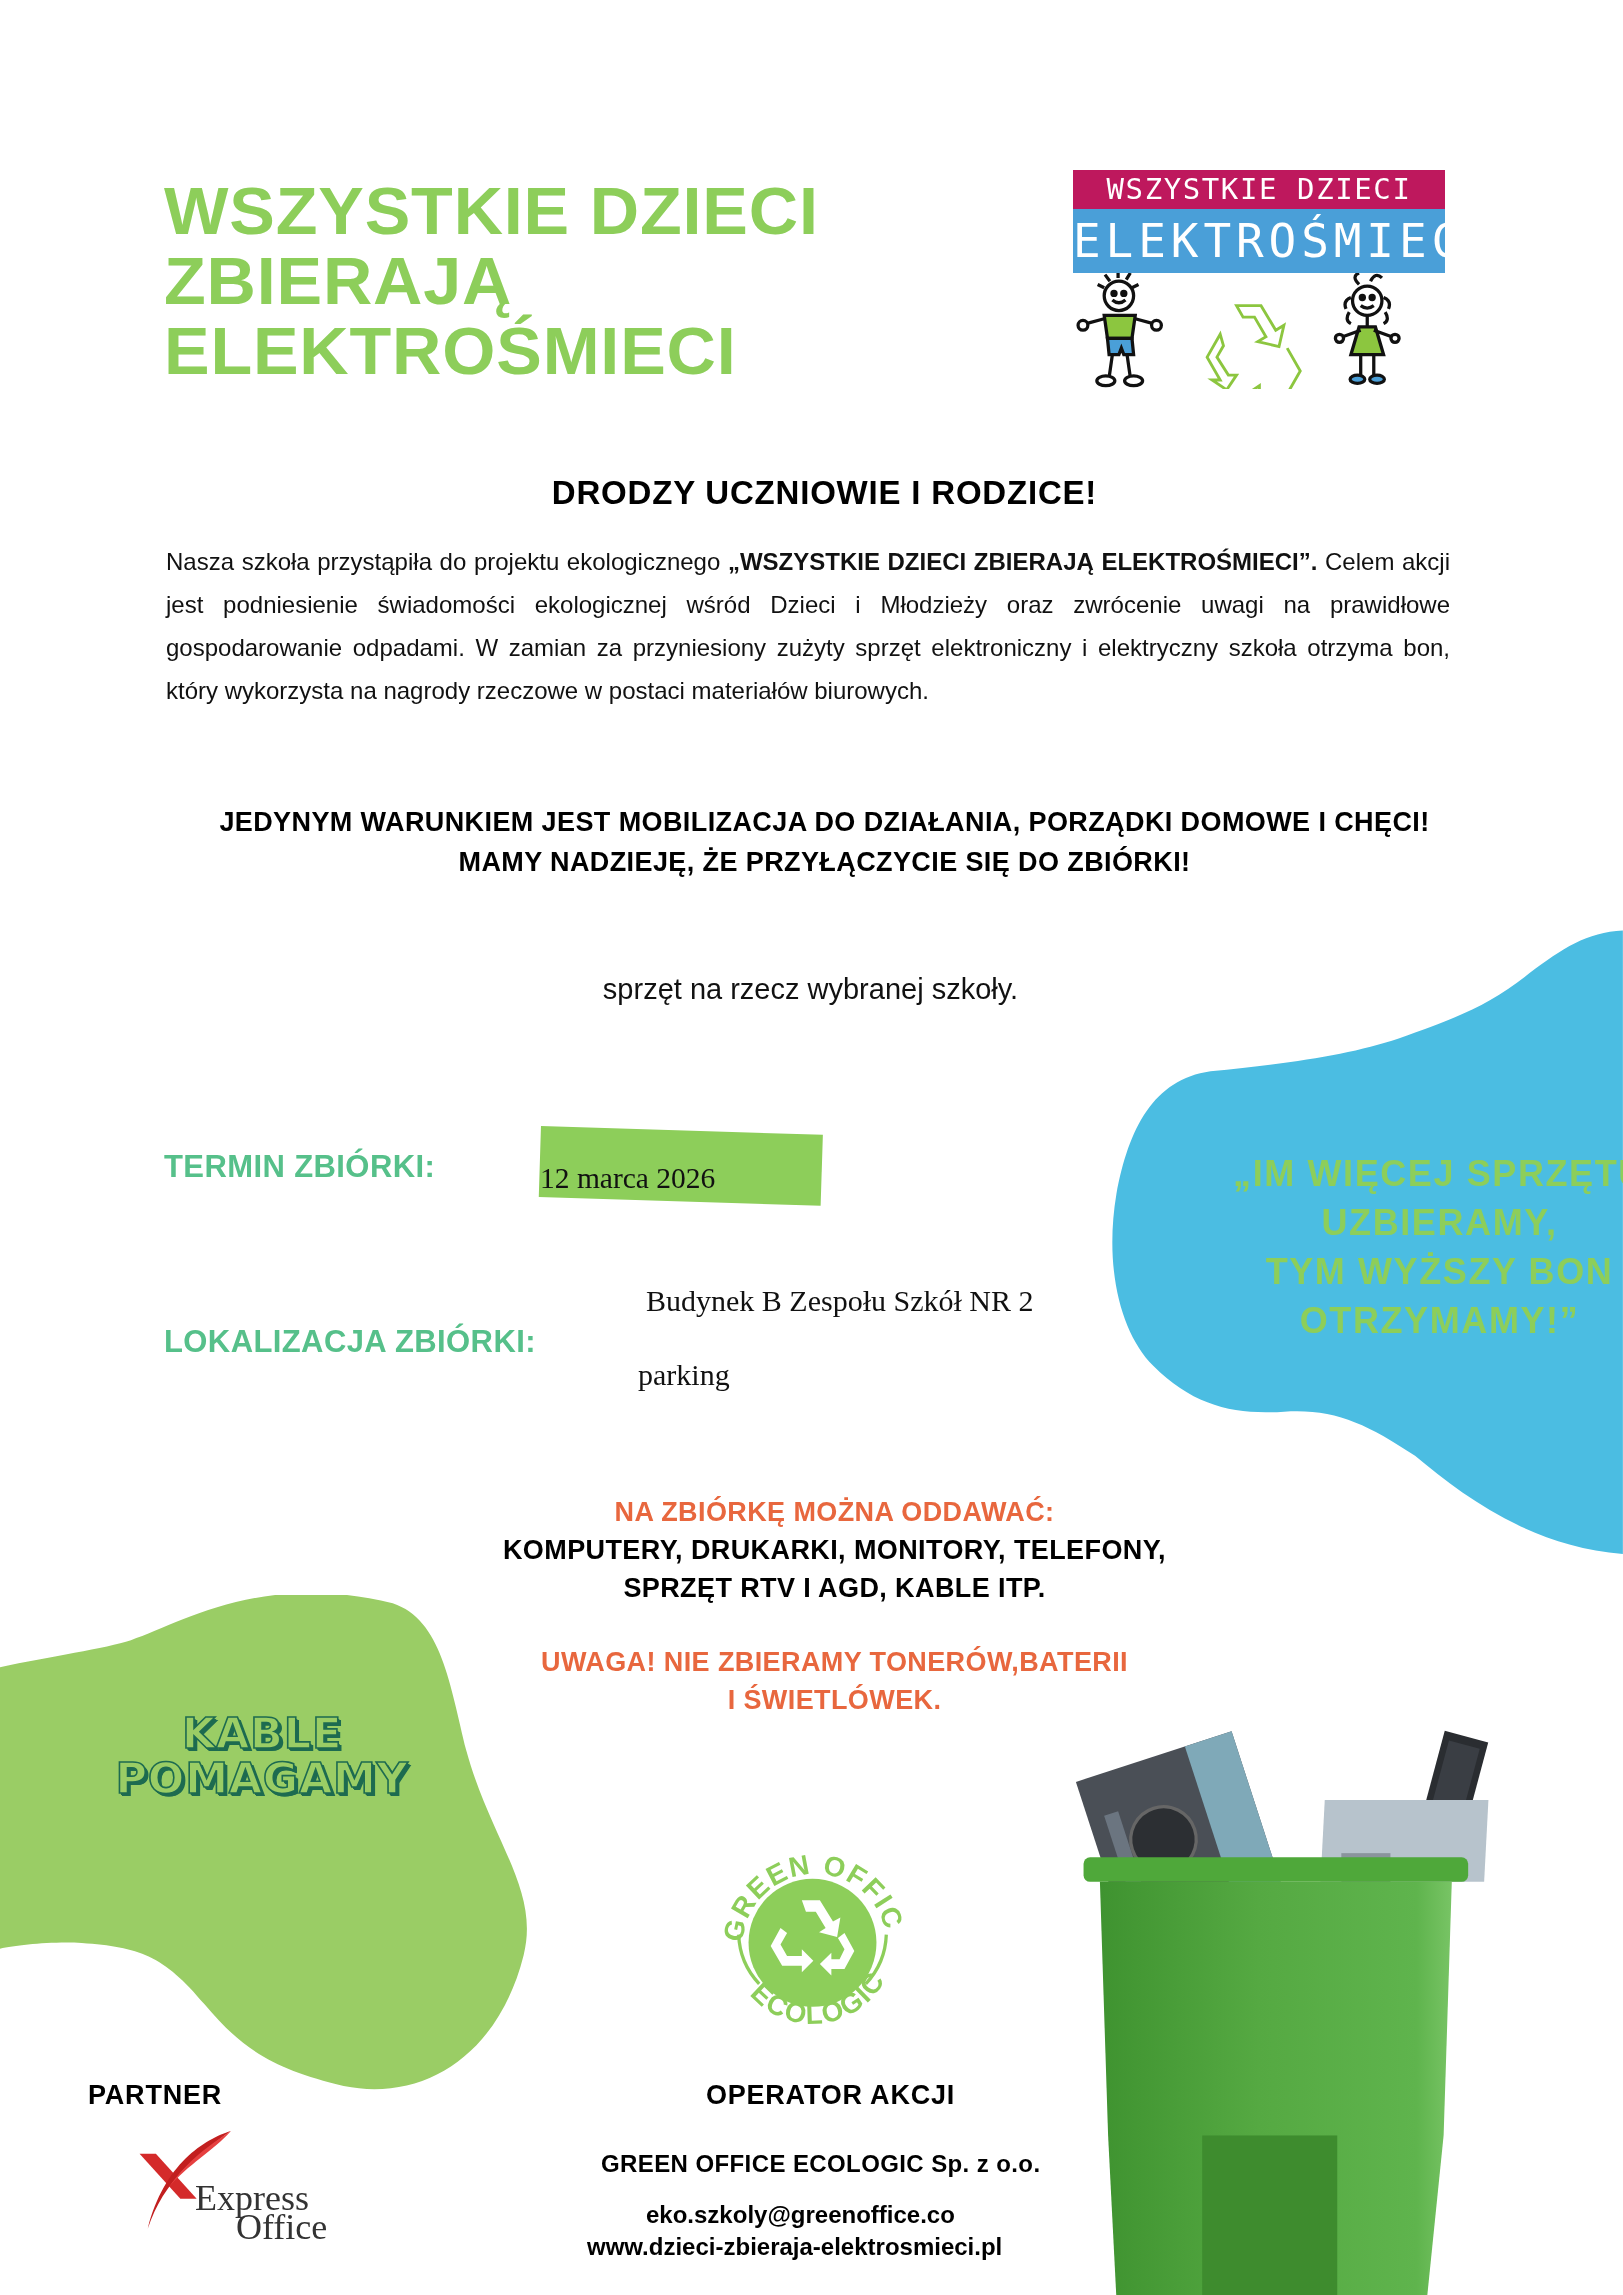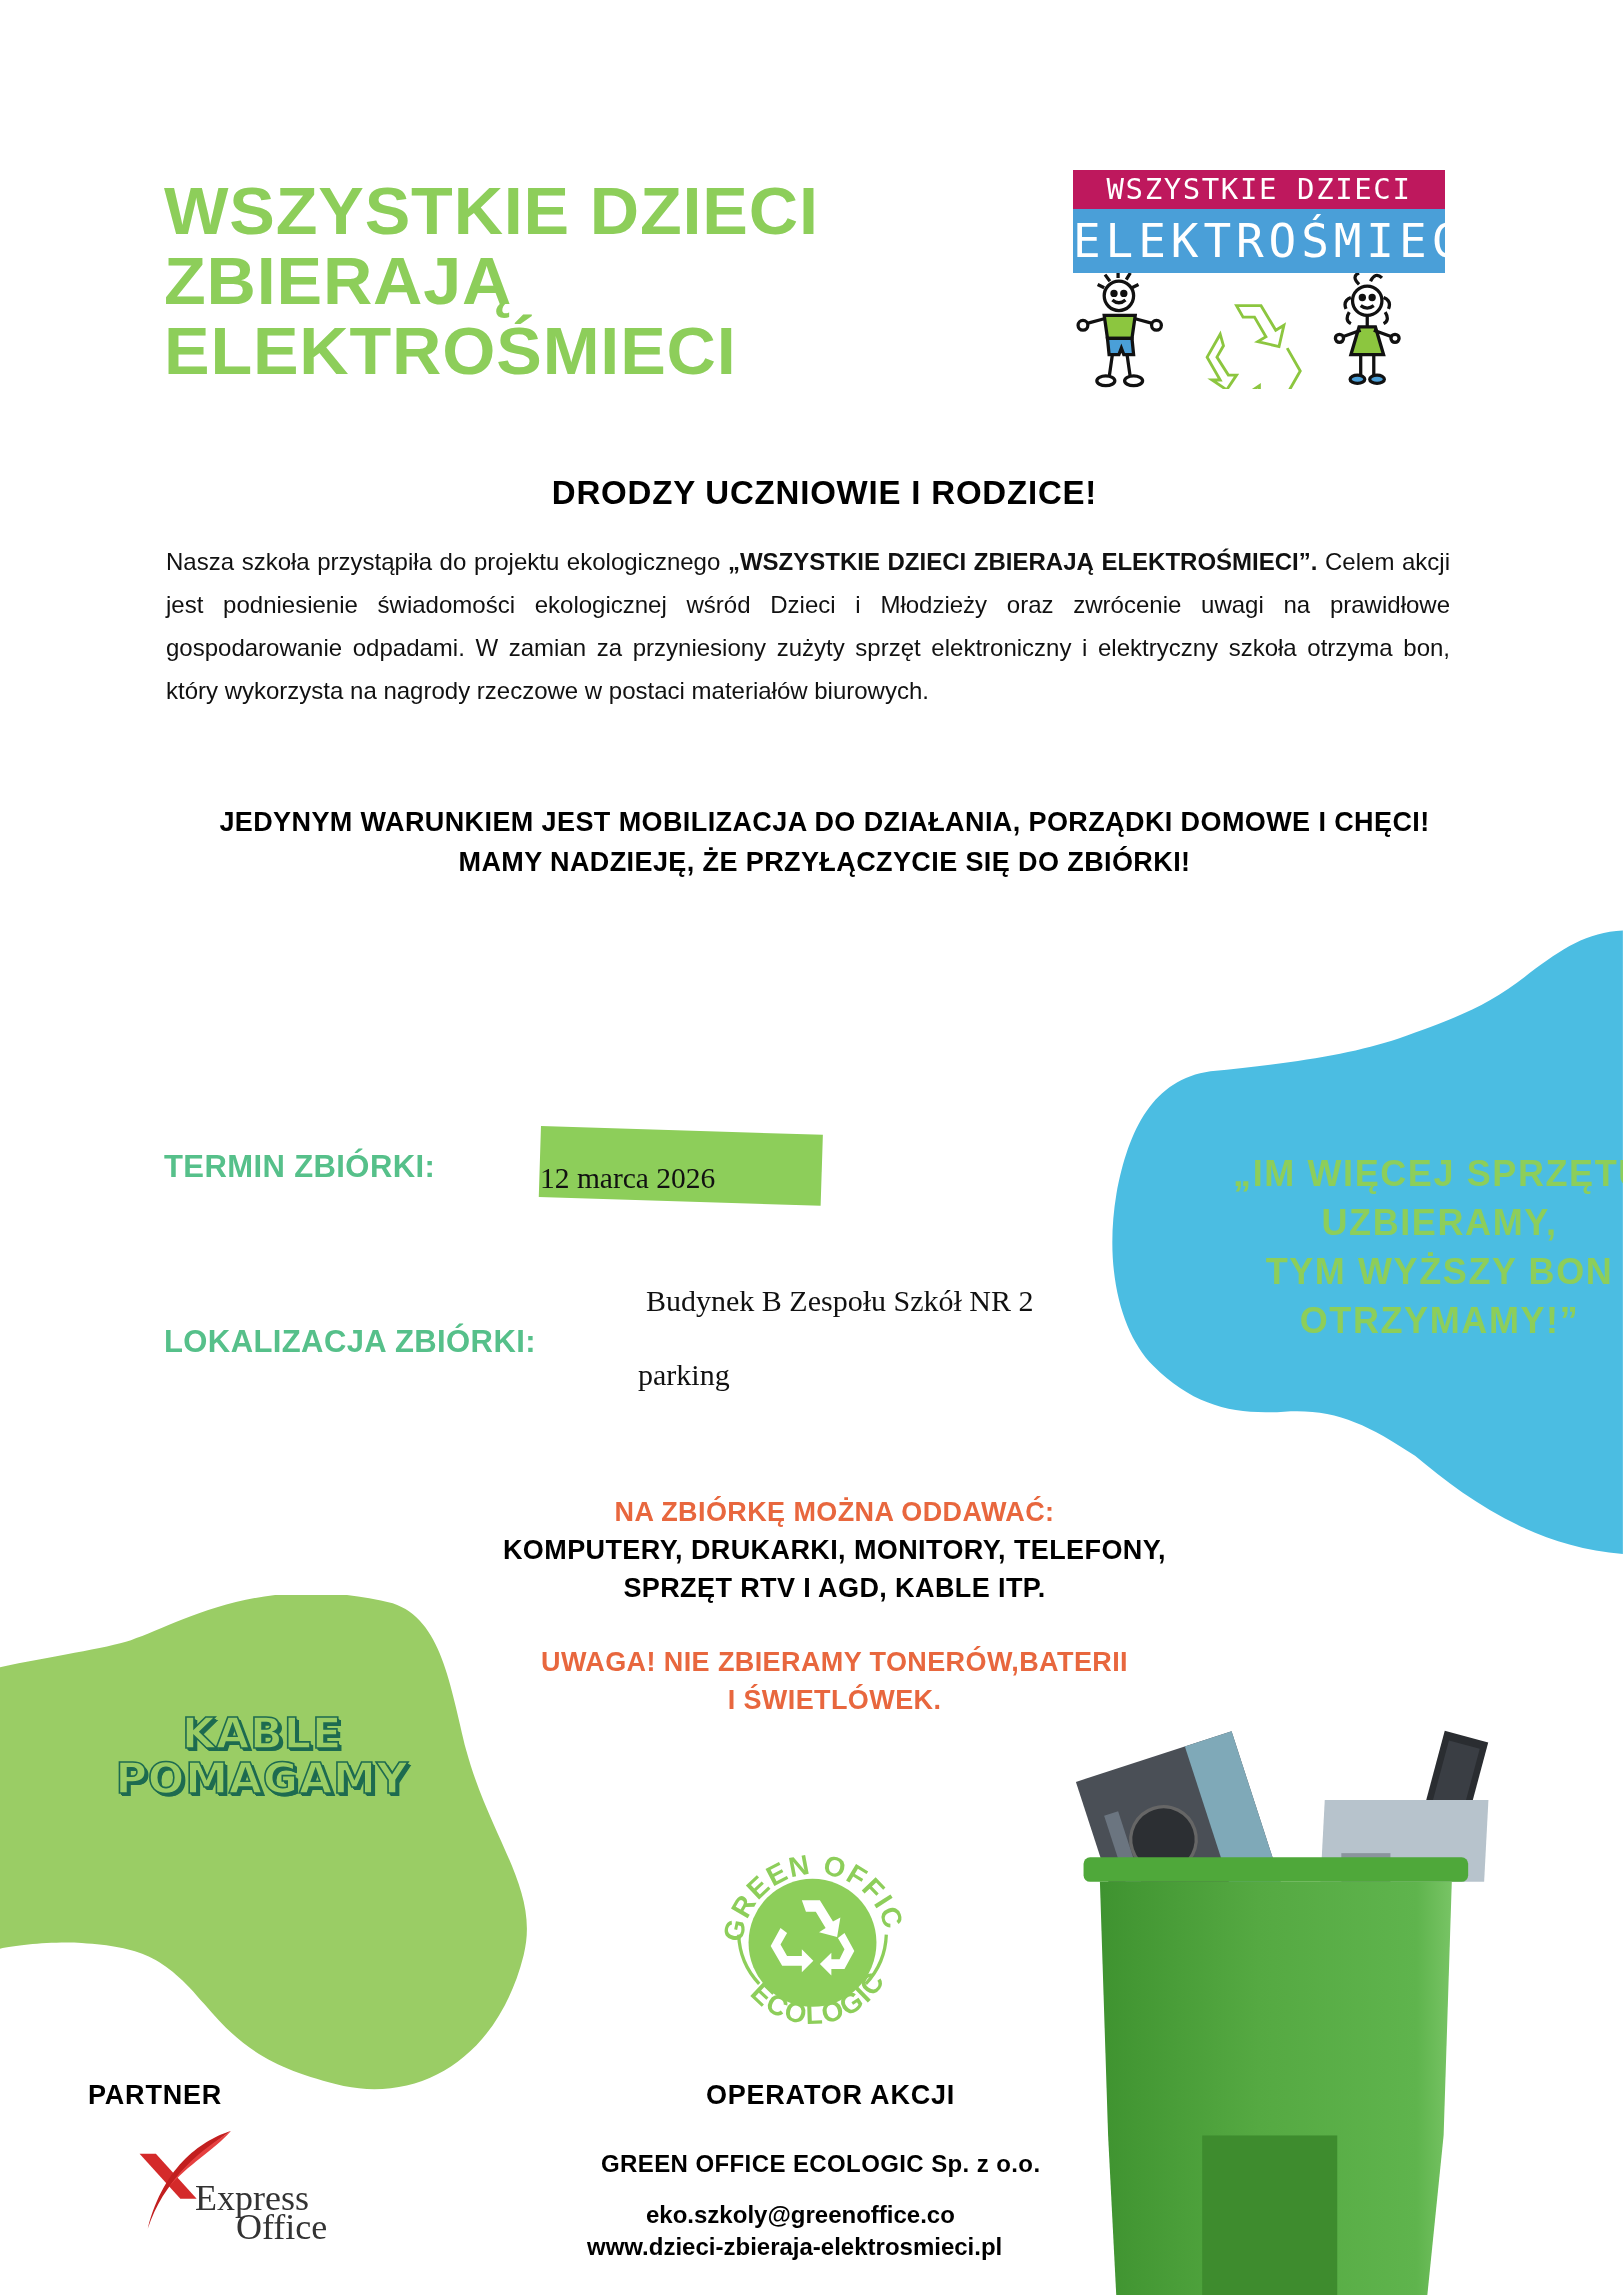--- a/index.html
+++ b/index.html
@@ -144,20 +144,21 @@
 <div class="abs intro">
   <span>Nasza szkoła przystąpiła do projektu ekologicznego </span><b>„WSZYSTKIE DZIECI ZBIERAJĄ ELEKTROŚMIECI”.</b><span> Celem akcji jest podniesienie świadomości ekologicznej wśród Dzieci i Młodzieży oraz zwrócenie uwagi na prawidłowe gospodarowanie odpadami. W zamian za przyniesiony zużyty sprzęt elektroniczny i elektryczny szkoła otrzyma bon, który wykorzysta na nagrody rzeczowe w postaci materiałów biurowych.</span>
 </div>
 
 <div class="abs mobilize">
   <div>JEDYNYM WARUNKIEM JEST MOBILIZACJA DO DZIAŁANIA, PORZĄDKI DOMOWE I CHĘCI!</div>
   <div>MAMY NADZIEJĘ, ŻE PRZYŁĄCZYCIE SIĘ DO ZBIÓRKI!</div>
 </div>
 
 <div class="abs companies">
+  <div>sprzęt na rzecz wybranej szkoły.</div>
 </div>
 
 <div class="abs label-green" style="left:164px;top:1149px;">TERMIN ZBIÓRKI:</div>
 <div class="abs date-box"></div>
 <div class="abs date-text">12 marca 2026</div>
 
 <div class="abs label-green" style="left:164px;top:1324px;">LOKALIZACJA ZBIÓRKI:</div>
 <div class="abs serif-text" style="left:646px;top:1284px;">Budynek B Zespołu Szkół NR 2</div>
 <div class="abs serif-text" style="left:638px;top:1358px;">parking</div>
 

